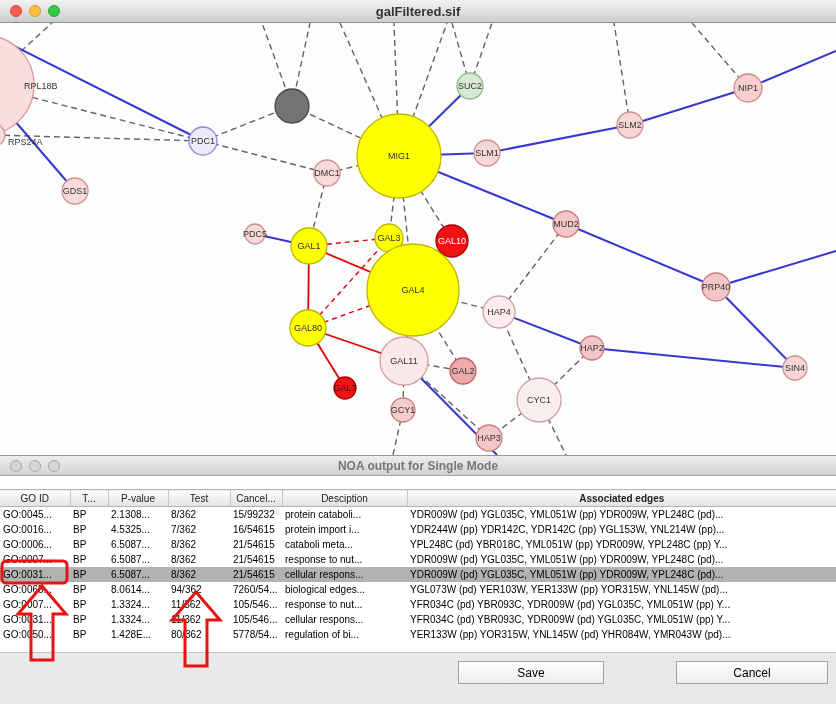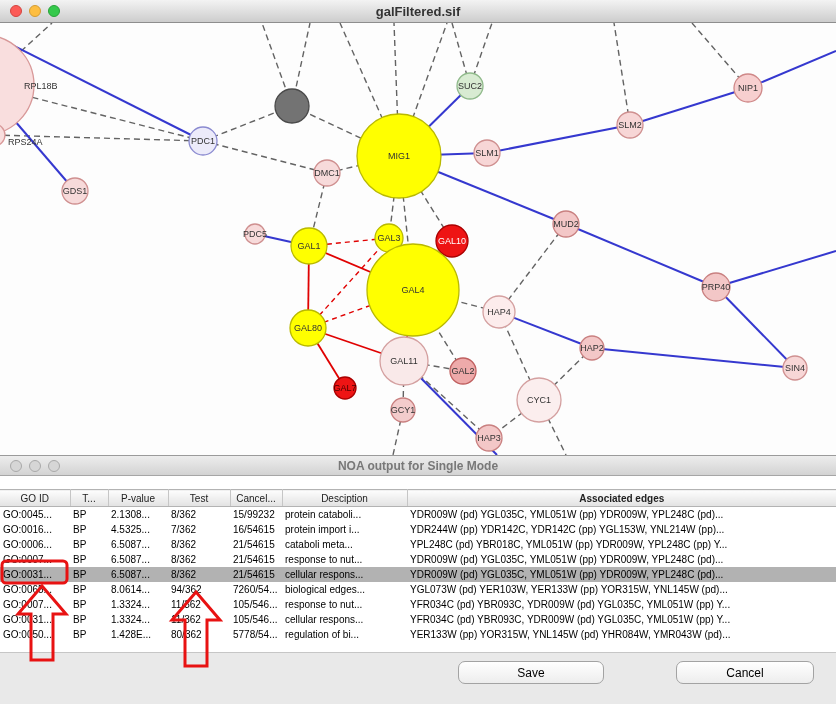--- a/index.html
+++ b/index.html
@@ -73,27 +73,27 @@
   .footer {
     flex: none; height: 52px;
     background: #e9e9e9;
     border-top: 1px solid #c6c6c6;
     position: relative;
   }
   .dlg-btn {
     position: absolute; top: 8px; height: 23px;
     background: linear-gradient(#ffffff, #ededed);
     border: 1px solid #a3a3a3;
-    border-radius: 7px;
+    border-radius: 0;
     font-family: "Liberation Sans", sans-serif;
     font-size: 12px; color: #000;
     text-align: center;
   }
   .btn-save   { left: 458px; width: 146px; }
-  .btn-cancel { left: 676px; width: 138px; }
+  .btn-cancel { left: 676px; width: 152px; }
 
   
   .annotations {
     position: absolute; top: 0; left: 0; width: 836px; height: 704px;
     pointer-events: none; z-index: 20;
   }
 </style>
 </head>
 <body>
 

